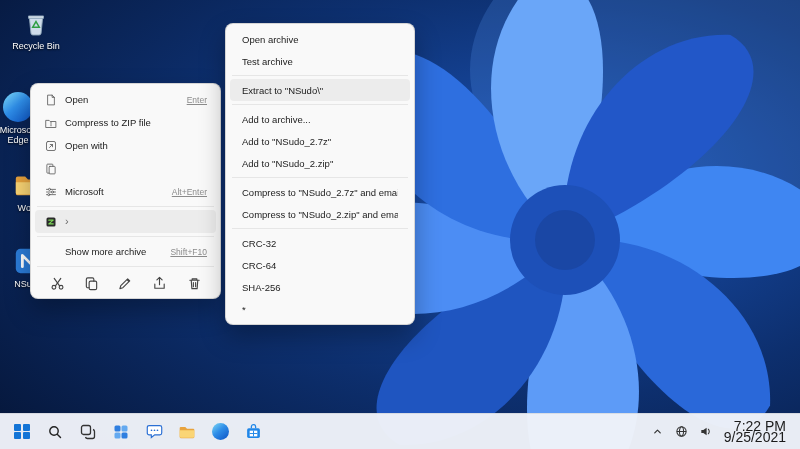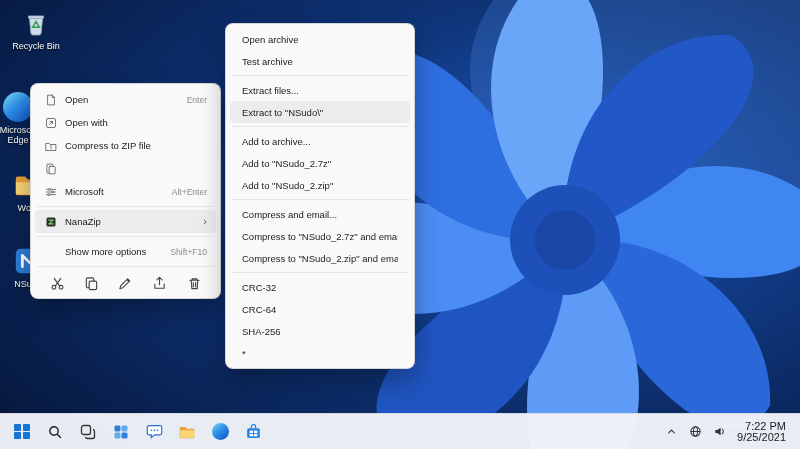--- a/index.html
+++ b/index.html
@@ -22,41 +22,41 @@
   .main-menu { left:30px; top:83px; width:191px; }
   .sub-menu  { left:225px; top:23px; width:190px; }
   .menu-item { display:flex; align-items:center; gap:8px; height:23px; padding:0 9px;
     border-radius:4px; font-size:9.5px; color:#1b1b1b; cursor:default; white-space:nowrap; }
   .sub-menu .menu-item { height:22px; padding:0 12px; }
   .menu-item.hover { background:#ececec; }
   .mi-icon { width:13px; height:13px; flex:0 0 13px; display:flex; align-items:center; justify-content:center; }
   .mi-icon svg { width:12px; height:12px; stroke:#5a5a5a; stroke-width:1.1; fill:none;
     stroke-linecap:round; stroke-linejoin:round; }
   .mi-label { flex:1 1 auto; overflow:hidden; }
-  .mi-shortcut { color:#8b8b8b; font-size:8.5px; }
+  .mi-shortcut { color:#8b8b8b; font-size:8.5px;text-decoration:underline; }
   .mi-chevron { color:#6a6a6a; font-size:11px; line-height:1; }
   .menu-sep { height:1px; background:#e6e6e6; margin:3px 2px; }
   .icon-row { display:flex; justify-content:space-between; align-items:center; padding:2px 8px 0; }
   .icon-btn { width:28px; height:22px; border-radius:4px; display:flex; align-items:center;
     justify-content:center; }
   .icon-btn svg { width:15px; height:15px; stroke:#444; stroke-width:1.2; fill:none;
     stroke-linecap:round; stroke-linejoin:round; }
 
   
   .taskbar { position:absolute; left:0; right:0; bottom:0; height:36px; z-index:10;
     background:rgba(240,243,249,.97); border-top:1px solid rgba(0,0,0,.08);
     display:flex; align-items:center; padding:0 8px; }
   .tb-left { display:flex; align-items:center; gap:5px; }
   .tb-icon { width:28px; height:28px; border-radius:4px; display:flex; align-items:center;
     justify-content:center; }
   .win-logo { display:grid; grid-template-columns:7px 7px; grid-template-rows:7px 7px; gap:1.5px; }
   .win-logo span { background:#1374d6; border-radius:1px; }
   .tb-tray { margin-left:auto; display:flex; align-items:center; gap:4px; }
   .tray-icon { width:20px; height:24px; display:flex; align-items:center; justify-content:center; }
-  .clock { text-align:right; font-size:11px; line-height:10.5px; color:#1b1b1b; padding:0 6px 0 4px; }
+  .clock { text-align:right; font-size:14px; line-height:10.5px; color:#1b1b1b; padding:0 6px 0 4px; }
 </style>
 </head>
 <body>
 
 <div class="stage">
 
   <svg class="wallpaper" viewBox="0 0 800 449" preserveAspectRatio="none">
     <defs>
       <radialGradient id="bgGrad" cx="68%" cy="42%" r="85%">
         <stop offset="0%" stop-color="#1b54b8"></stop>
@@ -116,35 +116,35 @@
         <svg viewBox="0 0 16 16">
             <path d="M4 1.5 h5.5 L12.5 4.5 V14.5 H4 z M9.5 1.5 V4.5 H12.5"></path>
           </svg>
         </span>
       <span class="mi-label">Open</span>
       <span class="mi-shortcut">Enter</span>
     </div>
     <div class="menu-item">
       <span class="mi-icon">
         <svg viewBox="0 0 16 16">
+            <path d="M1.5 4.5 h4 l1.5 1.5 h7.5 v8 h-13 z"></path>
+            <path d="M8 7 v.8 M8 9 v.8 M8 11 v.8"></path>
+          </svg>
+        </span>
+      <span class="mi-label">Compress to ZIP file</span>
+      <span class="mi-shortcut"></span>
+    </div>
+    <div class="menu-item">
+      <span class="mi-icon">
+        <svg viewBox="0 0 16 16">
             <rect x="2" y="2" width="12" height="12" rx="2"></rect>
             <path d="M6 10 L10 6 M7 6 h3 v3"></path>
           </svg>
         </span>
       <span class="mi-label">Open with</span>
-      <span class="mi-shortcut"></span>
-    </div>
-    <div class="menu-item">
-      <span class="mi-icon">
-        <svg viewBox="0 0 16 16">
-            <path d="M1.5 4.5 h4 l1.5 1.5 h7.5 v8 h-13 z"></path>
-            <path d="M8 7 v.8 M8 9 v.8 M8 11 v.8"></path>
-          </svg>
-        </span>
-      <span class="mi-label">Compress to ZIP file</span>
       <span class="mi-shortcut"></span>
     </div>
     <div class="menu-item">
       <span class="mi-icon">
         <svg viewBox="0 0 16 16">
             <rect x="5.5" y="4.5" width="8" height="10" rx="1"></rect>
             <path d="M10.5 4.5 V2.5 a1 1 0 0 0 -1 -1 H3.5 a1 1 0 0 0 -1 1 V12.5 a1 1 0 0 0 1 1 H5.5"></path>
           </svg>
         </span>
       <span class="mi-shortcut"></span>
@@ -162,27 +162,26 @@
       <span class="mi-shortcut">Alt+Enter</span>
     </div>
     <div class="menu-sep"></div>
     <div class="menu-item hover">
       <span class="mi-icon">
         <svg viewBox="0 0 16 16">
             <rect x="2" y="2" width="12" height="12" rx="2" fill="#2b2b2b" stroke="none"></rect>
             <path d="M5 5.5 h6 l-6 5 h6" stroke="#7dd957" stroke-width="1.4"></path>
           </svg>
         </span>
-      <span class="mi-label">NanaZip</span>
       <span class="mi-chevron">›</span>
     </div>
     <div class="menu-sep"></div>
     <div class="menu-item">
       <span class="mi-icon"></span>
-      <span class="mi-label">Show more options</span>
+      <span class="mi-label">Show more archive</span>
       <span class="mi-shortcut">Shift+F10</span>
     </div>
     <div class="menu-sep"></div>
     <div class="icon-row">
       <div class="icon-btn">
         <svg viewBox="0 0 16 16">
             <circle cx="4.2" cy="12" r="2"></circle>
             <circle cx="11.8" cy="12" r="2"></circle>
             <path d="M5.8 10.6 L11.5 2.5 M10.2 10.6 L4.5 2.5"></path>
           </svg>
@@ -212,40 +211,34 @@
   </div>
 
   <div class="menu sub-menu">
     <div class="menu-item">
         <span class="mi-label">Open archive</span>
       </div>
     <div class="menu-item">
         <span class="mi-label">Test archive</span>
       </div>
     <div class="menu-sep"></div>
-    <div class="menu-item">
-        <span class="mi-label">Extract files...</span>
-      </div>
     <div class="menu-item hover">
         <span class="mi-label">Extract to "NSudo\"</span>
       </div>
     <div class="menu-sep"></div>
     <div class="menu-item">
         <span class="mi-label">Add to archive...</span>
       </div>
     <div class="menu-item">
         <span class="mi-label">Add to "NSudo_2.7z"</span>
       </div>
     <div class="menu-item">
         <span class="mi-label">Add to "NSudo_2.zip"</span>
       </div>
     <div class="menu-sep"></div>
-    <div class="menu-item">
-        <span class="mi-label">Compress and email...</span>
-      </div>
     <div class="menu-item">
         <span class="mi-label">Compress to "NSudo_2.7z" and email</span>
       </div>
     <div class="menu-item">
         <span class="mi-label">Compress to "NSudo_2.zip" and email</span>
       </div>
     <div class="menu-sep"></div>
     <div class="menu-item">
         <span class="mi-label">CRC-32</span>
       </div>

